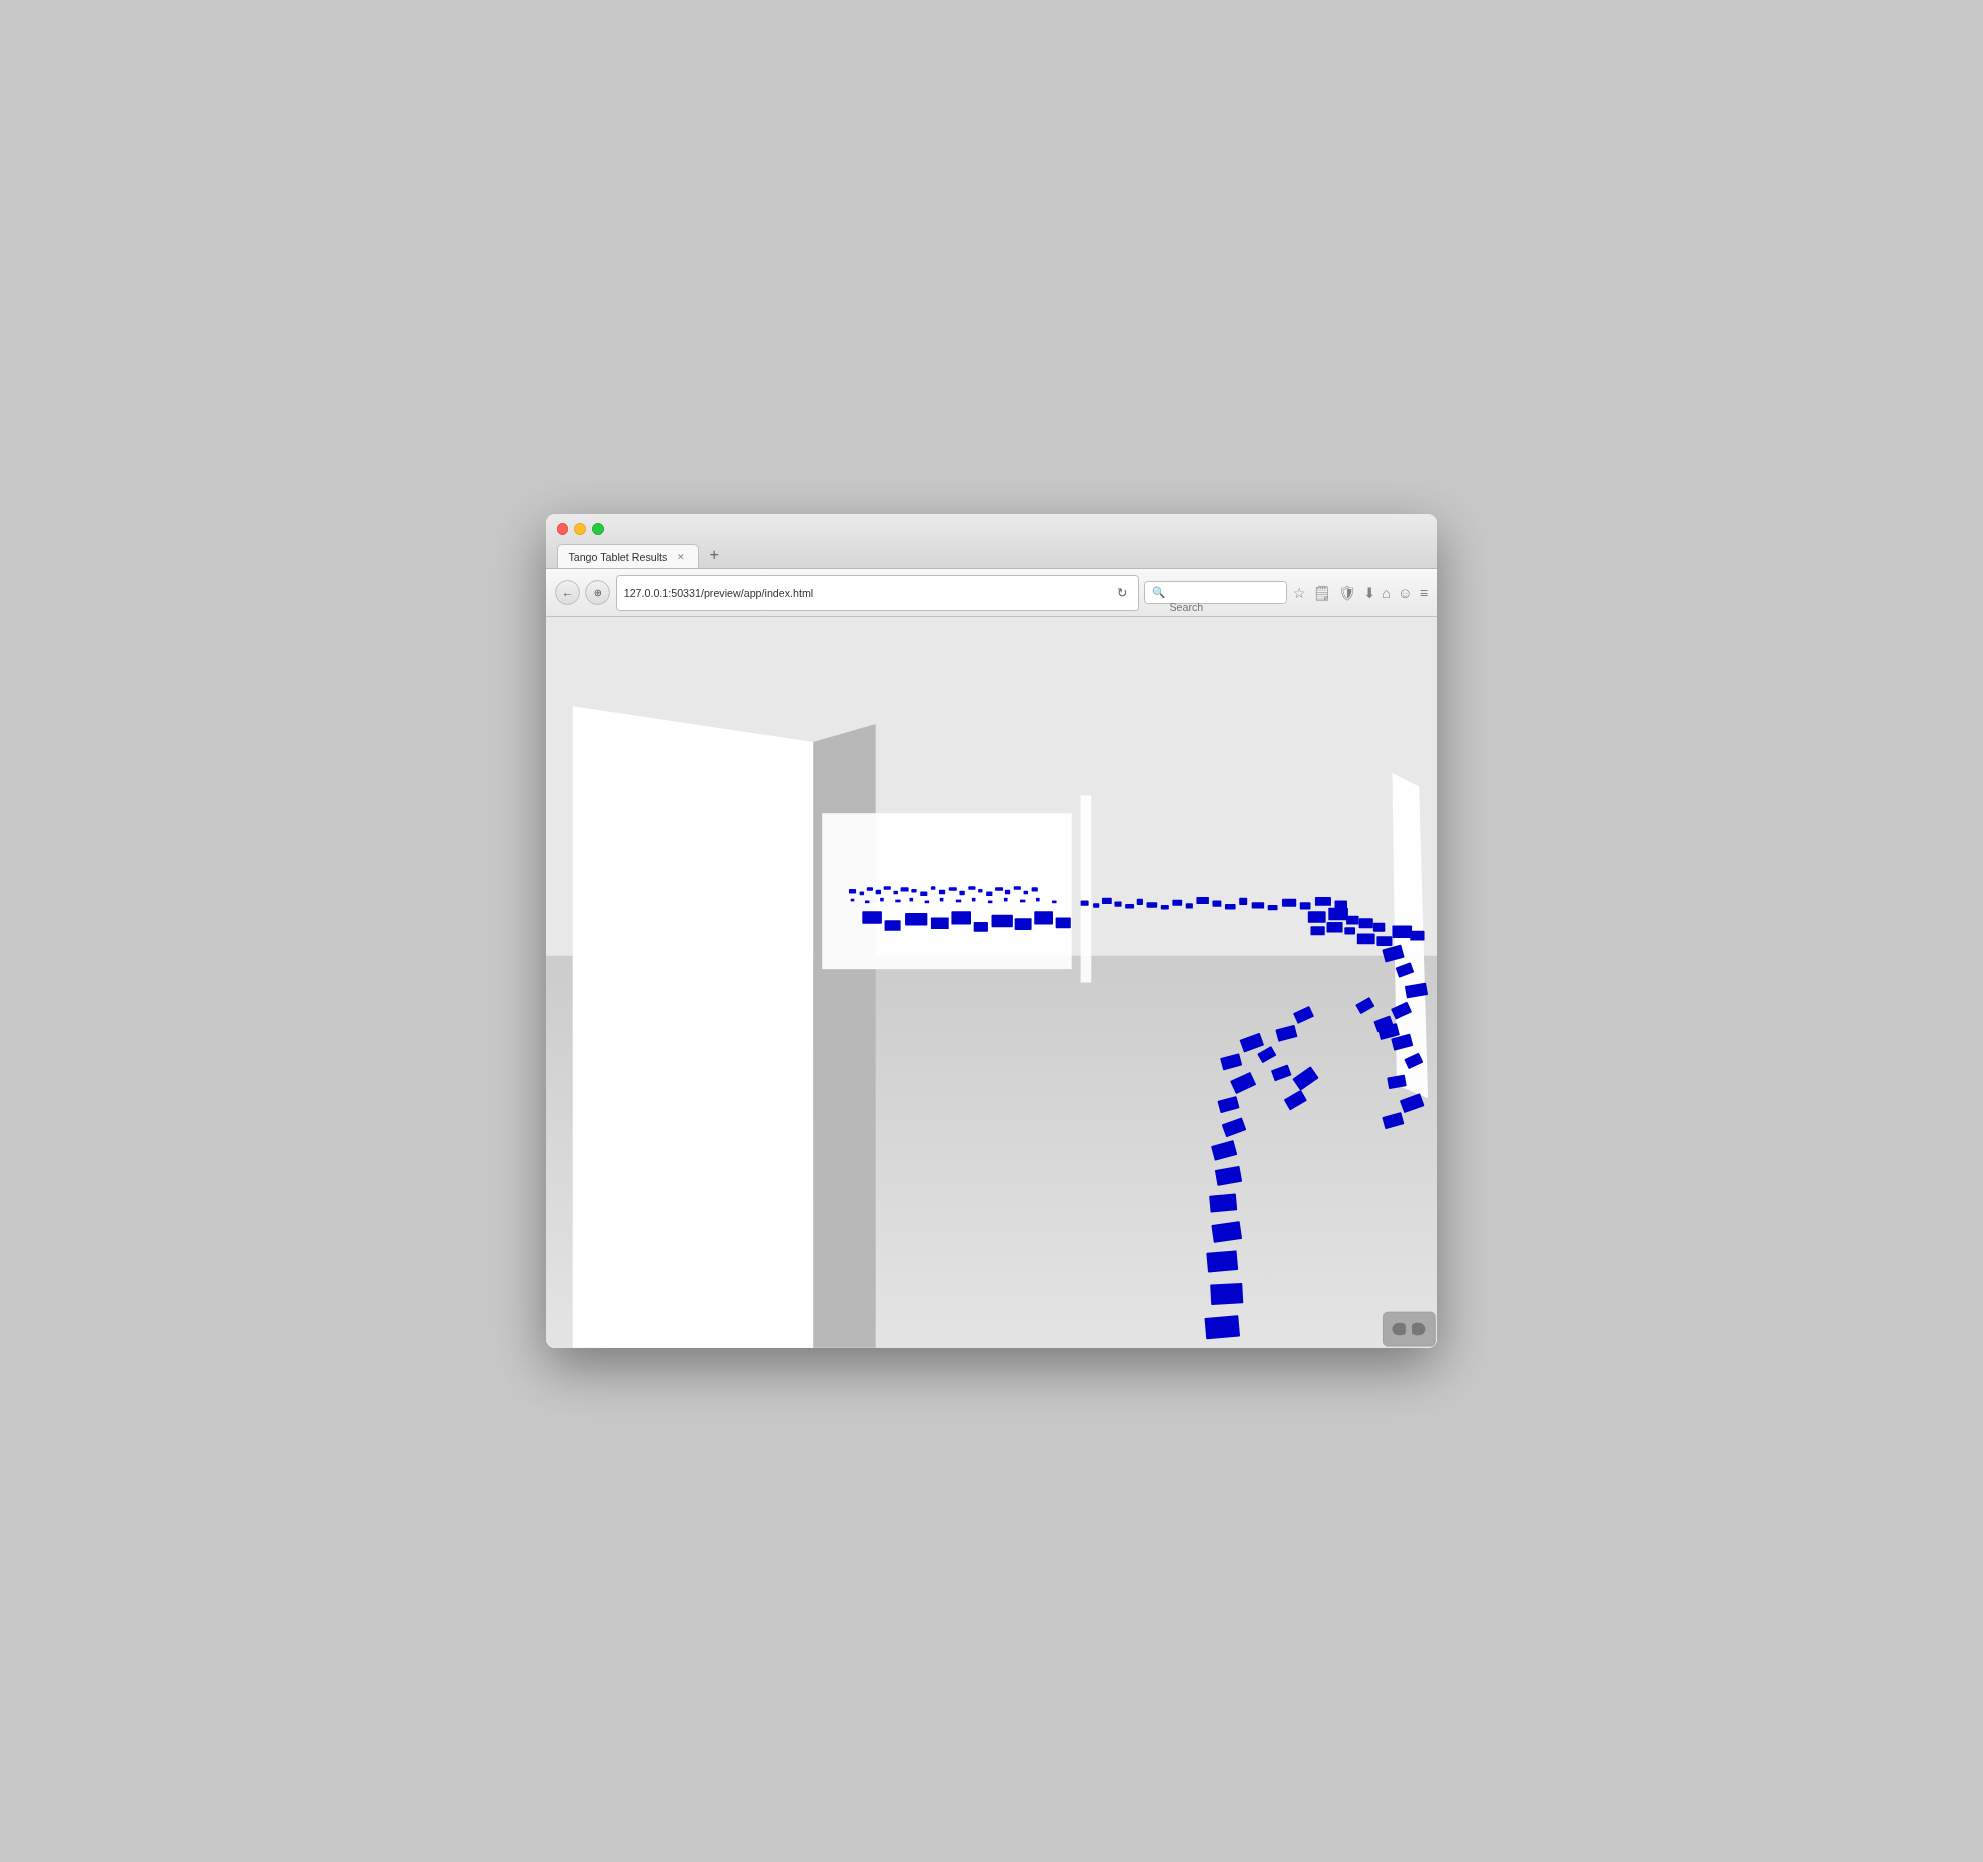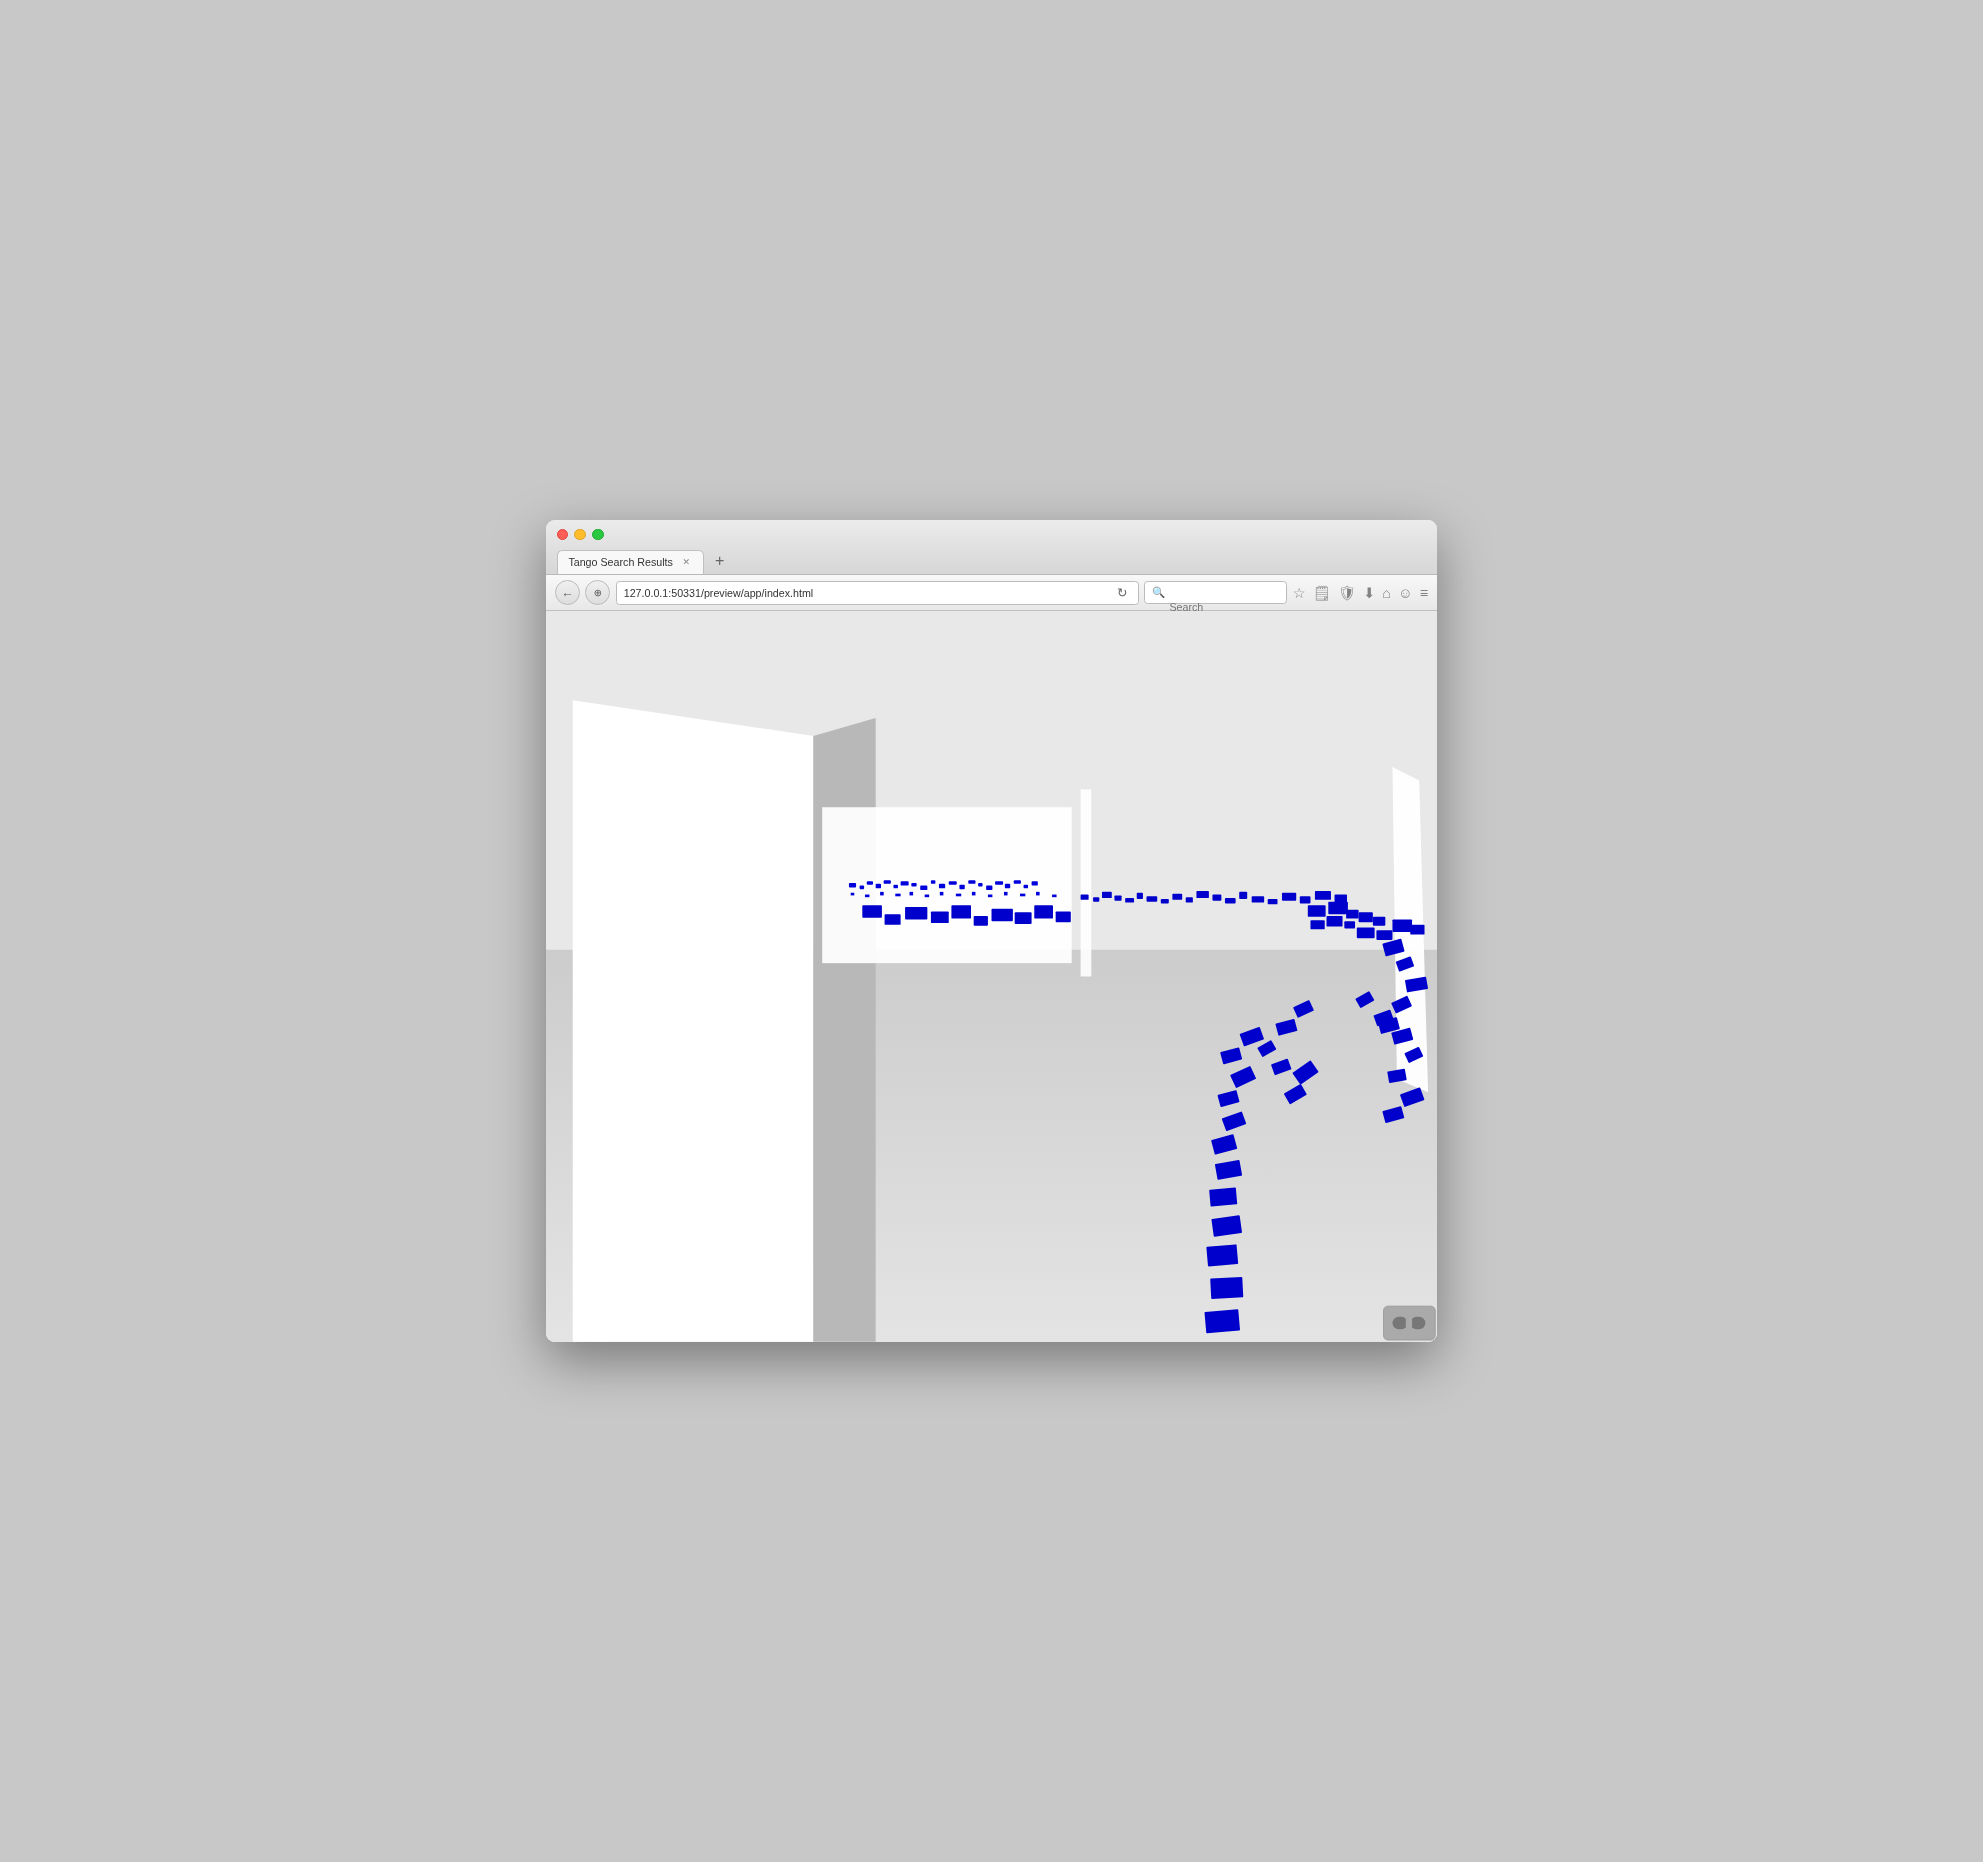--- a/index.html
+++ b/index.html
@@ -108,21 +108,21 @@
       color: #555;
     }
     .address-bar {
       flex: 1;
       display: flex;
       align-items: center;
       background: white;
       border: 0.9px solid #bbb;
       border-radius: 3.6px;
       padding: 2.7px 7.1px;
-      height: 24px;
+      height: 36px;
     }
     .address-text {
       flex: 1;
       font-size: 10.7px;
       color: #333;
       outline: none;
       border: none;
       background: transparent;
     }
     .reload-btn {
@@ -188,21 +188,21 @@
 <div class="browser-window">
 
   <div class="title-bar">
     <div class="traffic-lights">
       <div class="traffic-light tl-close"></div>
       <div class="traffic-light tl-minimize"></div>
       <div class="traffic-light tl-maximize"></div>
     </div>
     <div class="tabs-row">
       <div class="tab active">
-        <span class="tab-title">Tango Search Results</span>
+        <span class="tab-title">Tango Tablet Results</span>
         <span class="tab-close">✕</span>
       </div>
       <button class="new-tab-btn">+</button>
     </div>
   </div>
 
   <div class="toolbar">
     <div class="nav-btn">
       <span>←</span>
     </div>

